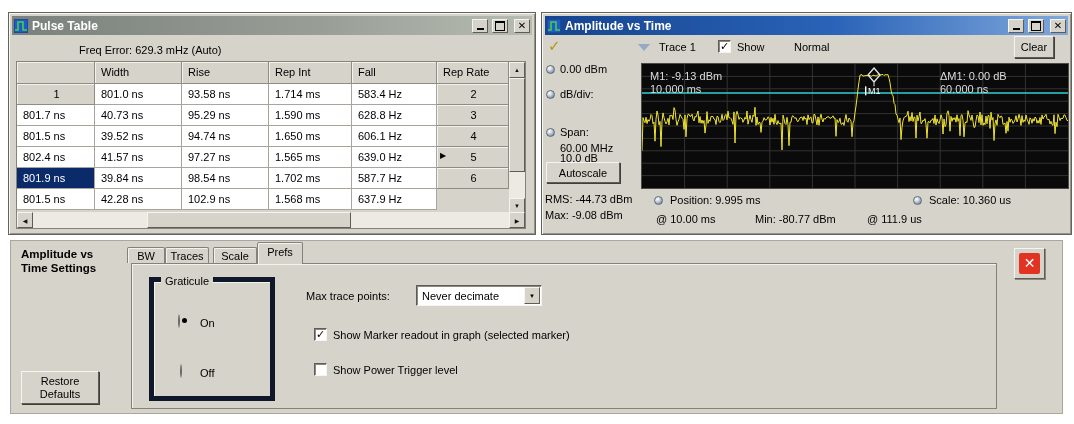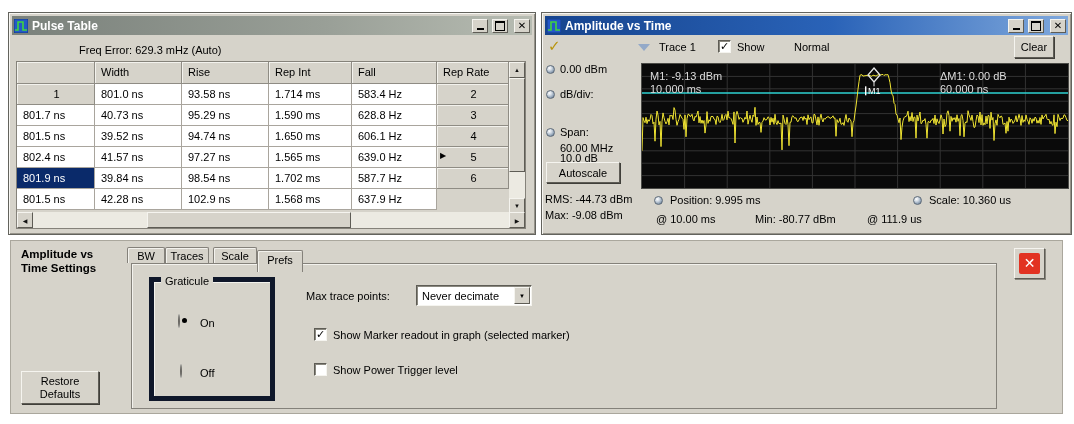--- a/index.html
+++ b/index.html
@@ -83,21 +83,21 @@
        padding:2px 0 0 0;text-align:center;z-index:2;}
   .tab.active{top:1px;height:22px;z-index:5;padding-top:3px;}
   .pane{position:absolute;left:120px;top:22px;width:866px;height:146px;box-sizing:border-box;
        border:1px solid #84817a;box-shadow:inset 1px 1px 0 #f3f2ed;z-index:1;}
   .groupbox{position:absolute;left:138px;top:36px;width:116px;height:114px;border:5px solid #0f172a;
        box-shadow:inset 1px 1px 0 #f3f2ed;}
   .legend{position:absolute;top:-7px;left:7px;background:#d6d3ca;padding:0 4px;}
   .radio{width:13px;height:13px;border-radius:50%;background:#fff;box-sizing:border-box;
        border:1px solid #6b6964;box-shadow:inset 1px 1px 2px #00000030;position:relative;}
   .radio.on::after{content:"";position:absolute;left:3px;top:3px;width:5px;height:5px;border-radius:50%;background:#000;}
-  .dropdown{position:absolute;width:116px;height:21px;background:#fff;box-sizing:border-box;
+  .dropdown{position:absolute;width:126px;height:21px;background:#fff;box-sizing:border-box;
        border-top:1px solid #5e5c55;border-left:1px solid #5e5c55;
        border-right:1px solid #f5f4ef;border-bottom:1px solid #f5f4ef;
        box-shadow:inset 1px 1px 0 #8a887f;}
   .dropdown .val{position:absolute;left:5px;top:4px;white-space:nowrap;}
   .dropdown .dbtn{position:absolute;right:1px;top:1px;bottom:1px;width:16px;background:#d6d3ca;
        border-top:1px solid #f5f4ef;border-left:1px solid #f5f4ef;
        border-right:1px solid #5e5c55;border-bottom:1px solid #5e5c55;box-sizing:border-box;
        display:flex;align-items:center;justify-content:center;font-size:6px;}
   .close-red{position:absolute;left:1003px;top:7px;width:31px;height:31px;background:#d6d3ca;box-sizing:border-box;
        border-top:1px solid #f5f4ef;border-left:1px solid #f5f4ef;
@@ -281,21 +281,21 @@
 
 <div class="abs panel">
   <div class="abs settings-title" style="left:10px;top:6px;">
     <div>Amplitude vs</div>
     <div>Time Settings</div>
   </div>
 
   <div class="tab" style="left:116px;width:38px;"><span>BW</span></div>
   <div class="tab" style="left:154px;width:44px;"><span>Traces</span></div>
   <div class="tab" style="left:202px;width:44px;"><span>Scale</span></div>
-  <div class="tab active" style="left:246px;width:46px;margin-top:8px;"><span>Prefs</span></div>
+  <div class="tab active" style="left:246px;width:46px;"><span>Prefs</span></div>
   <div class="pane"></div>
 
   <div class="groupbox">
     <span class="legend">Graticule</span>
     <span class="abs radio on" style="left:24px;top:33px;"></span>
     <span class="abs nw" style="left:46px;top:35px;">On</span>
     <span class="abs radio" style="left:24px;top:83px;"></span>
     <span class="abs nw" style="left:46px;top:85px;">Off</span>
   </div>
 

